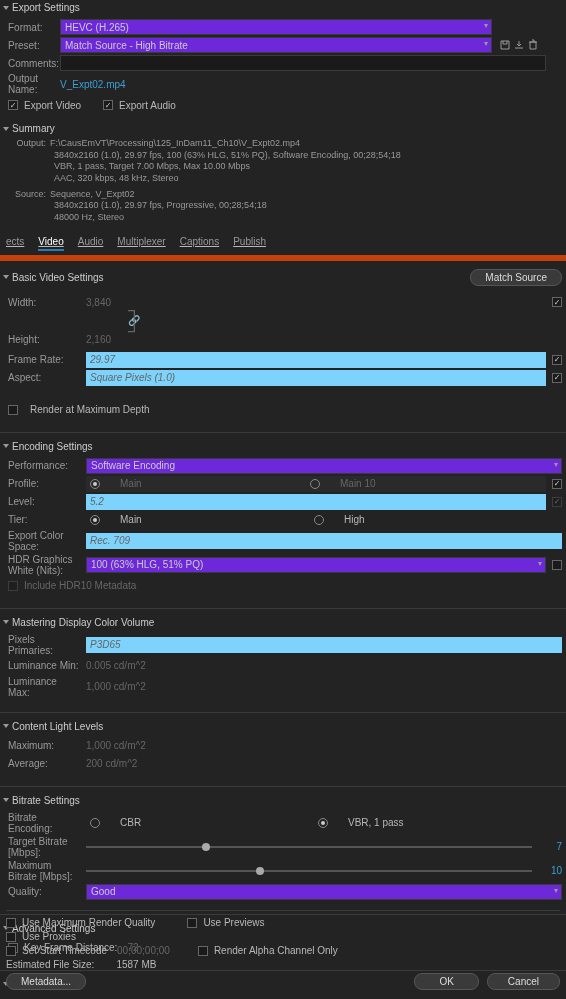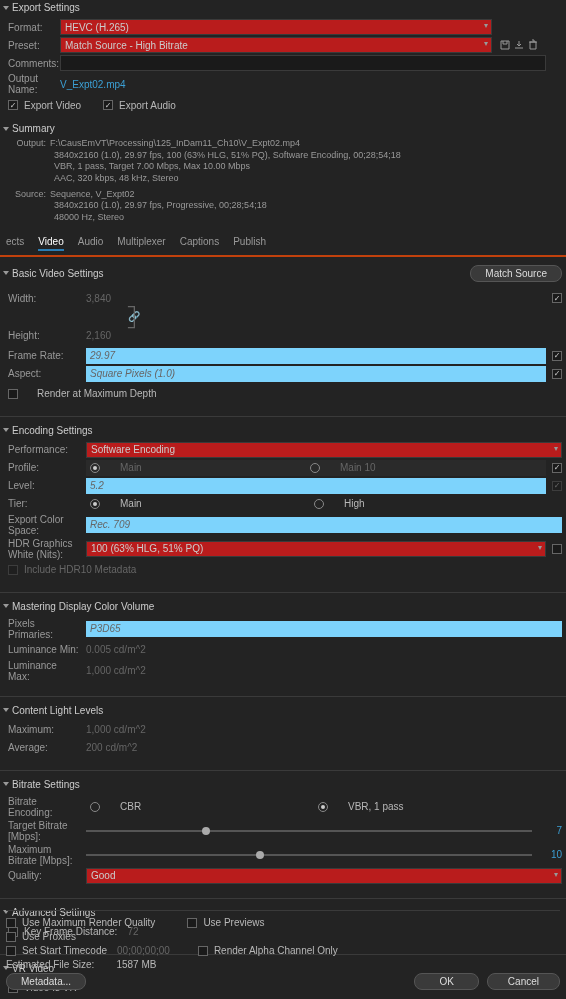--- a/index.html
+++ b/index.html
@@ -2,32 +2,32 @@
 <html><head>
   <meta charset="utf-8">
   <style>
     * { margin: 0; padding: 0; box-sizing: border-box; font-family: -apple-system, BlinkMacSystemFont, "Segoe UI", Arial, sans-serif; }
     body { background: #232323; color: #b8b8b8; font-size: 10px; width: 566px; height: 999px; overflow: hidden; }
     .panel { padding: 0; }
     .section-hdr { display: flex; align-items: center; gap: 4px; padding: 2px 4px; font-size: 10px; color: #ccc; }
     .disclosure { width: 0; height: 0; border-left: 4px solid #999; border-top: 3px solid transparent; border-bottom: 3px solid transparent; transform: rotate(90deg); }
     .form-row { display: flex; align-items: center; margin: 2px 0; min-height: 16px; }
     .form-label { text-align: left; padding-right: 6px; color: #999; font-size: 10px; flex-shrink: 0; }
-    .dropdown { background: #b91c1c; border: 1px solid #3a3a3a; color: #ccc; font-size: 10px; height: 16px; padding: 0 29px 0 4px; appearance: none; position: relative; }
+    .dropdown { background: #6d28d9; border: 1px solid #3a3a3a; color: #ccc; font-size: 10px; height: 16px; padding: 0 29px 0 4px; appearance: none; position: relative; }
     .dropdown-wrap { position: relative; display: inline-flex; flex: 1; }
     .dropdown-wrap::after { content: "▾"; position: absolute; right: 4px; top: 2px; font-size: 8px; color: #999; pointer-events: none; }
     .dropdown-wrap .dropdown { width: 100%; }
     .text-input { background: #1a1a1a; border: 1px solid #3a3a3a; color: #ccc; font-size: 10px; height: 16px; padding: 0 4px; }
     .checkbox { width: 10px; height: 10px; background: #1a1a1a; border: 1px solid #666; display: inline-flex; align-items: center; justify-content: center; flex-shrink: 0; }
     .checkbox.checked::after { content: "✓"; font-size: 8px; color: #ccc; }
     .radio { width: 10px; height: 10px; border: 1px solid #888; border-radius: 50%; display: inline-flex; align-items: center; justify-content: center; flex-shrink: 0; }
     .radio.on::after { content: ""; width: 4px; height: 4px; background: #ccc; border-radius: 50%; }
     .link { color: #3b9fd4; }
     .muted { color: #666; }
-    .tabs { display: flex; gap: 14px; padding: 4px 6px; border-bottom: 2px solid #c2410c; }
+    .tabs { display: flex; gap: 14px; padding: 4px 6px; border-bottom: 6px solid #c2410c; text-decoration: underline; }
     .tab { color: #999; font-size: 10px; padding: 2px 0; }
     .tab.active { color: #fff; border-bottom: 2px solid #2a7cb3; }
     .hr { border-top: 1px solid #3a3a3a; margin: 6px 0; }
     .btn { background: #3a3a3a; border: 1px solid #555; color: #ddd; font-size: 10px; padding: 2px 14px; border-radius: 8px; }
     .btn-pill { border-radius: 8px; }
     .icon-btn { width: 14px; height: 14px; display: inline-flex; align-items: center; justify-content: center; color: #999; }
     .slider-track { flex: 1; height: 2px; background: #555; position: relative; }
     .slider-thumb { width: 8px; height: 8px; background: #aaa; border-radius: 50%; position: absolute; top: -3px; transform: translateX(-50%); }
     .val-col { width: 24px; text-align: right; color: #3b9fd4; font-size: 10px; margin-left: 6px; }
     .summary-block { font-size: 9px; line-height: 1.3; color: #999; }
@@ -146,21 +146,21 @@
     <div class="form-row">
       <span class="form-label wide-label">Frame Rate:</span>
       <div class="disabled-field" style="flex:1">29.97</div>
       <span class="checkbox checked" style="margin-left:6px"></span>
     </div>
     <div class="form-row">
       <span class="form-label wide-label">Aspect:</span>
       <div class="disabled-field" style="flex:1">Square Pixels (1.0)</div>
       <span class="checkbox checked" style="margin-left:6px"></span>
     </div>
-    <div class="form-row" style="gap:19px;margin-top:4px">
+    <div class="form-row" style="gap:12px;margin-top:16px">
       <span class="checkbox"></span>
       <span>Render at Maximum Depth</span>
     </div>
   </div>
 
   <div class="hr"></div>
 
   <div class="section-hdr">
     <span class="disclosure"></span>
     <span>Encoding Settings</span>

